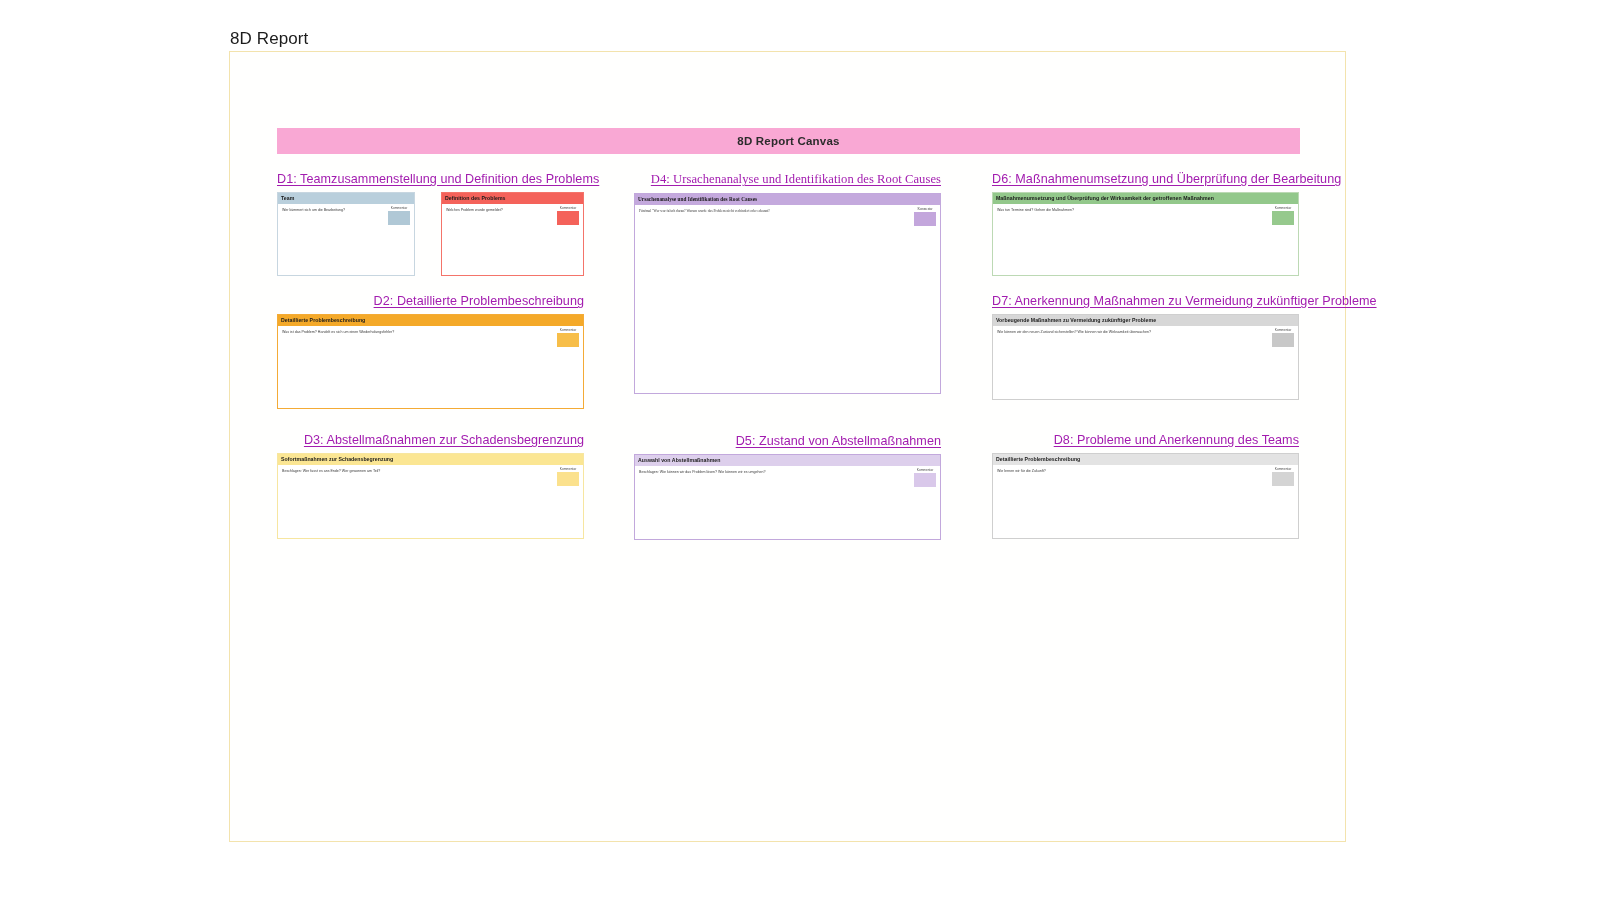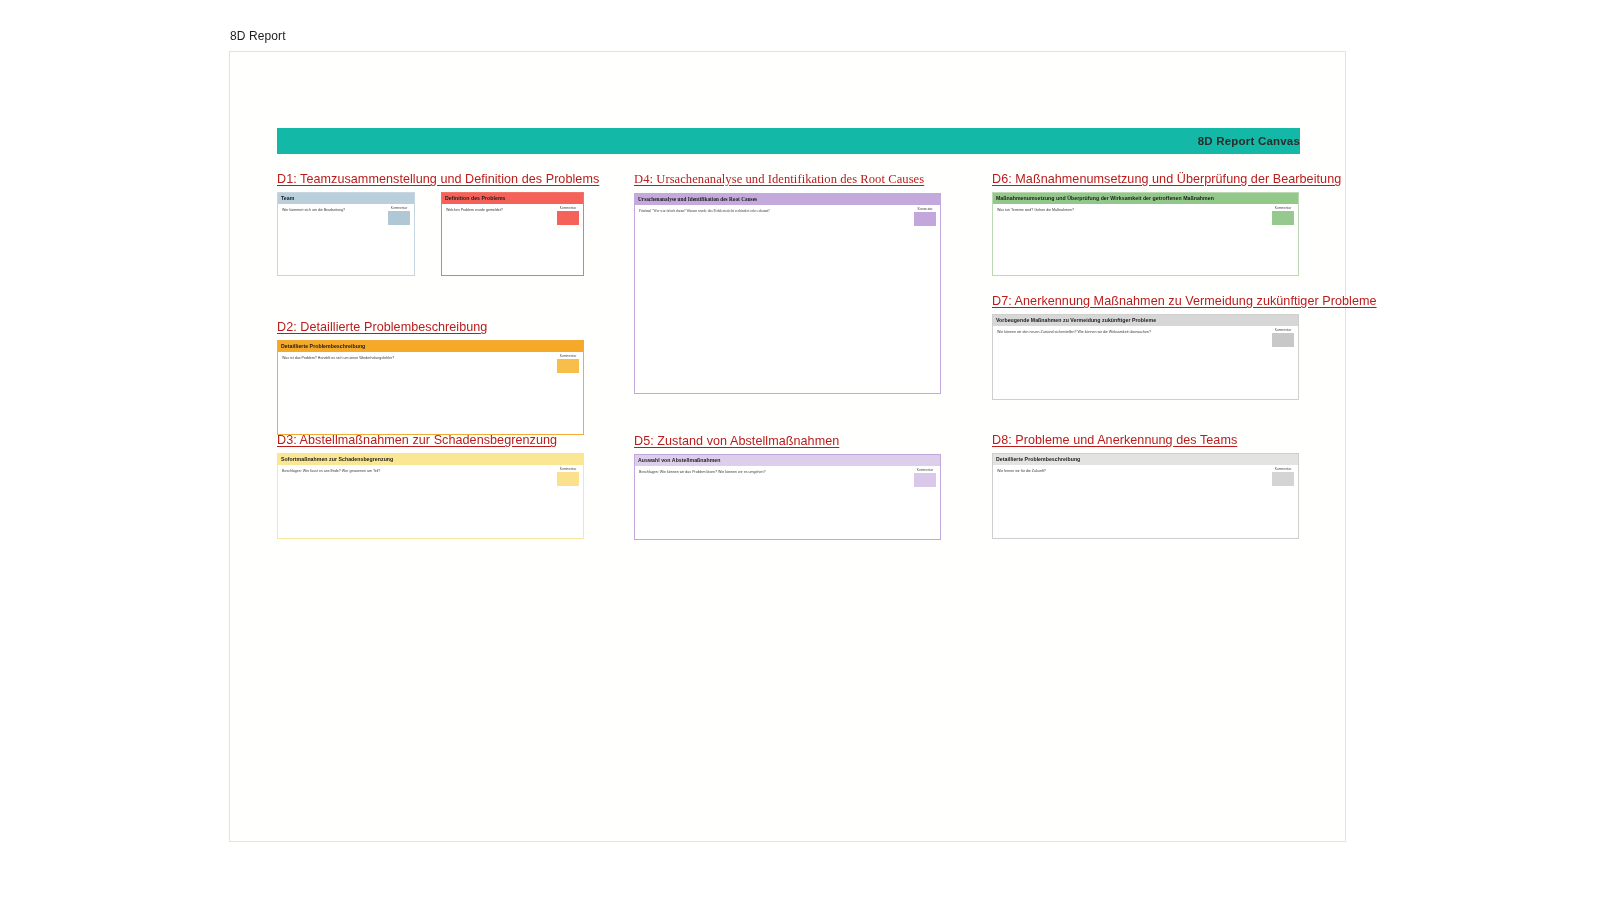--- a/index.html
+++ b/index.html
@@ -7,39 +7,39 @@
     width: 1600px; height: 900px;
     background: #ffffff;
     font-family: "Liberation Sans", sans-serif;
     overflow: hidden;
   }
   #root { position: relative; width: 1600px; height: 900px; }
 
   .page-title {
     position: absolute;
     left: 230px; top: 29px;
-    font-size: 12px;
+    font-size: 17px;
     color: #1c1c1c;
     letter-spacing: 0.1px;
   }
 
   .canvas-frame {
     position: absolute;
     left: 229px; top: 51px;
     width: 1117px; height: 791px;
     border: 1px solid #f3e3ad;
     background: #fffffe;
   }
 
   .canvas-banner {
     position: absolute;
     left: 47px; top: 76px;
     width: 1023px; height: 26px;
-    background: #14b8a6;
-    display: flex; align-items: center; justify-content: flex-end;
+    background: #f9a8d4;
+    display: flex; align-items: center; justify-content: center;
   }
   .canvas-banner-text {
     font-size: 11.5px; font-weight: bold; color: #2b2b2b;
     letter-spacing: 0.2px;
   }
 
   .grid {
     position: absolute;
     left: 47px; top: 120px;
     width: 1030px;
@@ -47,26 +47,27 @@
 
   .col { position: absolute; top: 0; width: 307px; }
   .col-1 { left: 0px; }
   .col-2 { left: 357px; }
   .col-3 { left: 715px; }
 
   .block { position: absolute; left: 0; width: 307px; }
 
   .block-heading {
     font-size: 12.6px;
-    color: #b91c1c;
+    color: #a21caf;
     text-decoration: underline;
     text-underline-offset: 2px;
     white-space: nowrap;
     margin-bottom: 6px;
     letter-spacing: 0.05px;
+    text-align: right;
   }
 
   .cards-row { display: flex; gap: 0; position: relative; }
 
   .card {
     background: #ffffff;
     border: 1px solid #cfcfcf;
     position: relative;
     overflow: hidden;
   }
@@ -160,21 +161,21 @@
                 <div class="card-body">
                   <div class="card-prompt">Welches Problem wurde gemeldet?</div>
                   <div class="comment-slot">
                     <span class="comment-label">Kommentar</span>
                     <span class="comment-swatch" style="background: rgb(244, 98, 90);"></span>
                   </div>
                 </div>
               </div>
             </div>
           </div>
-          <div class="block" style="top: 122px; margin-top: 26px;">
+          <div class="block" style="top: 122px;">
             <div class="block-heading">D2: Detaillierte Problembeschreibung</div>
             <div class="cards-row">
               <div class="card theme-orange" style="width: 307px; height: 95px;">
                 <div class="card-header" style="background: rgb(244, 169, 41);">
                   <span class="card-header-text">Detaillierte Problembeschreibung</span>
                 </div>
                 <div class="card-body">
                   <div class="card-prompt">Was ist das Problem? Handelt es sich um einen Wiederholungsfehler?</div>
                   <div class="comment-slot">
                     <span class="comment-label">Kommentar</span>

